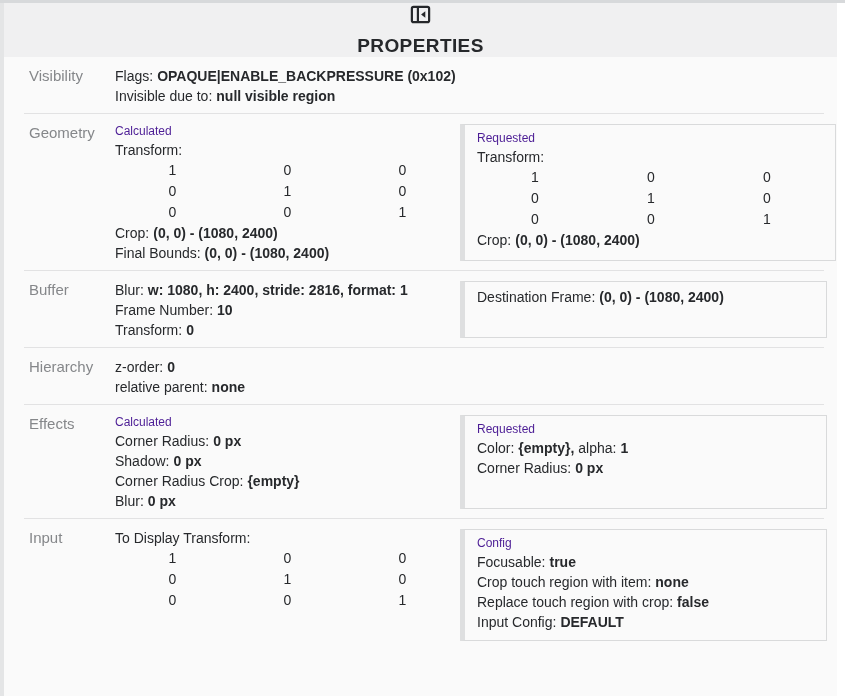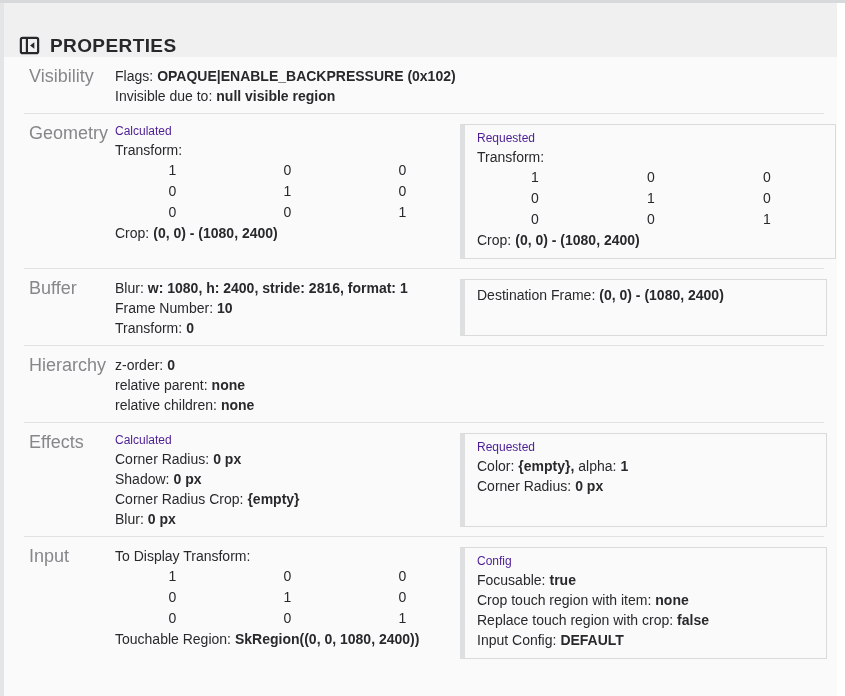--- a/index.html
+++ b/index.html
@@ -8,30 +8,30 @@
     background:#ffffff; box-sizing:border-box;
     border-top:3px solid #d7d9db;
     font-family:"Liberation Sans", sans-serif;
     color:#27292c;
   }
   .panel {
     position:absolute; left:0; top:0; bottom:0; width:837px;
     border-left:4px solid #e4e5e6; background:#fafafa; box-sizing:border-box;
   }
   .panel-header {
-    height:54px; background:#f0f0f1; display:flex; align-items:flex-end;
-    padding:0 14px; gap:9px; box-sizing:border-box;
+    height:54px; background:#f0f0f1; display:flex; align-items:center;
+    padding:0 14px; gap:9px; box-sizing:border-box;flex-direction:column;
   }
   .hicon { width:23px; height:23px; display:inline-flex; color:#26282b; cursor:pointer; }
   .hicon svg { width:100%; height:100%; }
   .panel-title {
     margin:0; font-size:19px; font-weight:700; color:#26282b; letter-spacing:0.4px;
   }
   .row { display:flex; padding:9px 10px 7px 25px; }
-  .sec-label { width:86px; flex-shrink:0; font-size:18px; line-height:20px; color:#85878a; }
+  .sec-label { width:86px; flex-shrink:0; font-size:15px; line-height:20px; color:#85878a; }
   .sec-left { width:345px; flex-shrink:0; font-size:14px; line-height:20px; }
   .sec-right { flex:1; display:flex; }
   .box {
     flex:1; box-sizing:border-box;
     border:1px solid #d9dadb; border-left:5px solid #dedfe0;
     padding:5px 10px 8px 12px; margin:1px 0 2px;
     font-size:14px; line-height:20px;
   }
   .tag { font-size:12px; line-height:17px; color:#4c1d95; }
   .line { line-height:20px; }
@@ -80,20 +80,21 @@
             <span>0</span>
             <span>0</span>
             <span>0</span>
             <span>1</span>
             <span>0</span>
             <span>0</span>
             <span>0</span>
             <span>1</span>
           </div>
           <div class="line"><span class="lbl">Crop:</span><b>(0, 0) - (1080, 2400)</b></div>
+          <div class="line"><span class="lbl">Final Bounds:</span><b>(0, 0) - (1080, 2400)</b></div>
         </div>
         <div class="sec-right">
           <div class="box">
             <div class="tag">Requested</div>
             <div class="line"><span class="lbl">Transform:</span></div>
             <div class="matrix">
               <span>1</span>
               <span>0</span>
               <span>0</span>
               <span>0</span>
@@ -122,21 +123,20 @@
           </div>
         </div>
       </section>
       <div class="divider"></div>
 
       <section class="row">
         <div class="sec-label">Hierarchy</div>
         <div class="sec-left">
           <div class="line"><span class="lbl">z-order:</span><b>0</b></div>
           <div class="line"><span class="lbl">relative parent:</span><b>none</b></div>
-          <div class="line"><span class="lbl">relative children:</span><b>none</b></div>
         </div>
       </section>
       <div class="divider"></div>
 
       <section class="row">
         <div class="sec-label">Effects</div>
         <div class="sec-left">
           <div class="tag">Calculated</div>
           <div class="line"><span class="lbl">Corner Radius:</span><b>0 px</b></div>
           <div class="line"><span class="lbl">Shadow:</span><b>0 px</b></div>
@@ -161,21 +161,20 @@
             <span>1</span>
             <span>0</span>
             <span>0</span>
             <span>0</span>
             <span>1</span>
             <span>0</span>
             <span>0</span>
             <span>0</span>
             <span>1</span>
           </div>
-          <div class="line"><span class="lbl">Touchable Region:</span><b>SkRegion((0, 0, 1080, 2400))</b></div>
         </div>
         <div class="sec-right">
           <div class="box">
             <div class="tag">Config</div>
             <div class="line"><span class="lbl">Focusable:</span><b>true</b></div>
             <div class="line"><span class="lbl">Crop touch region with item:</span><b>none</b></div>
             <div class="line"><span class="lbl">Replace touch region with crop:</span><b>false</b></div>
             <div class="line"><span class="lbl">Input Config:</span><b>DEFAULT</b></div>
           </div>
         </div>

